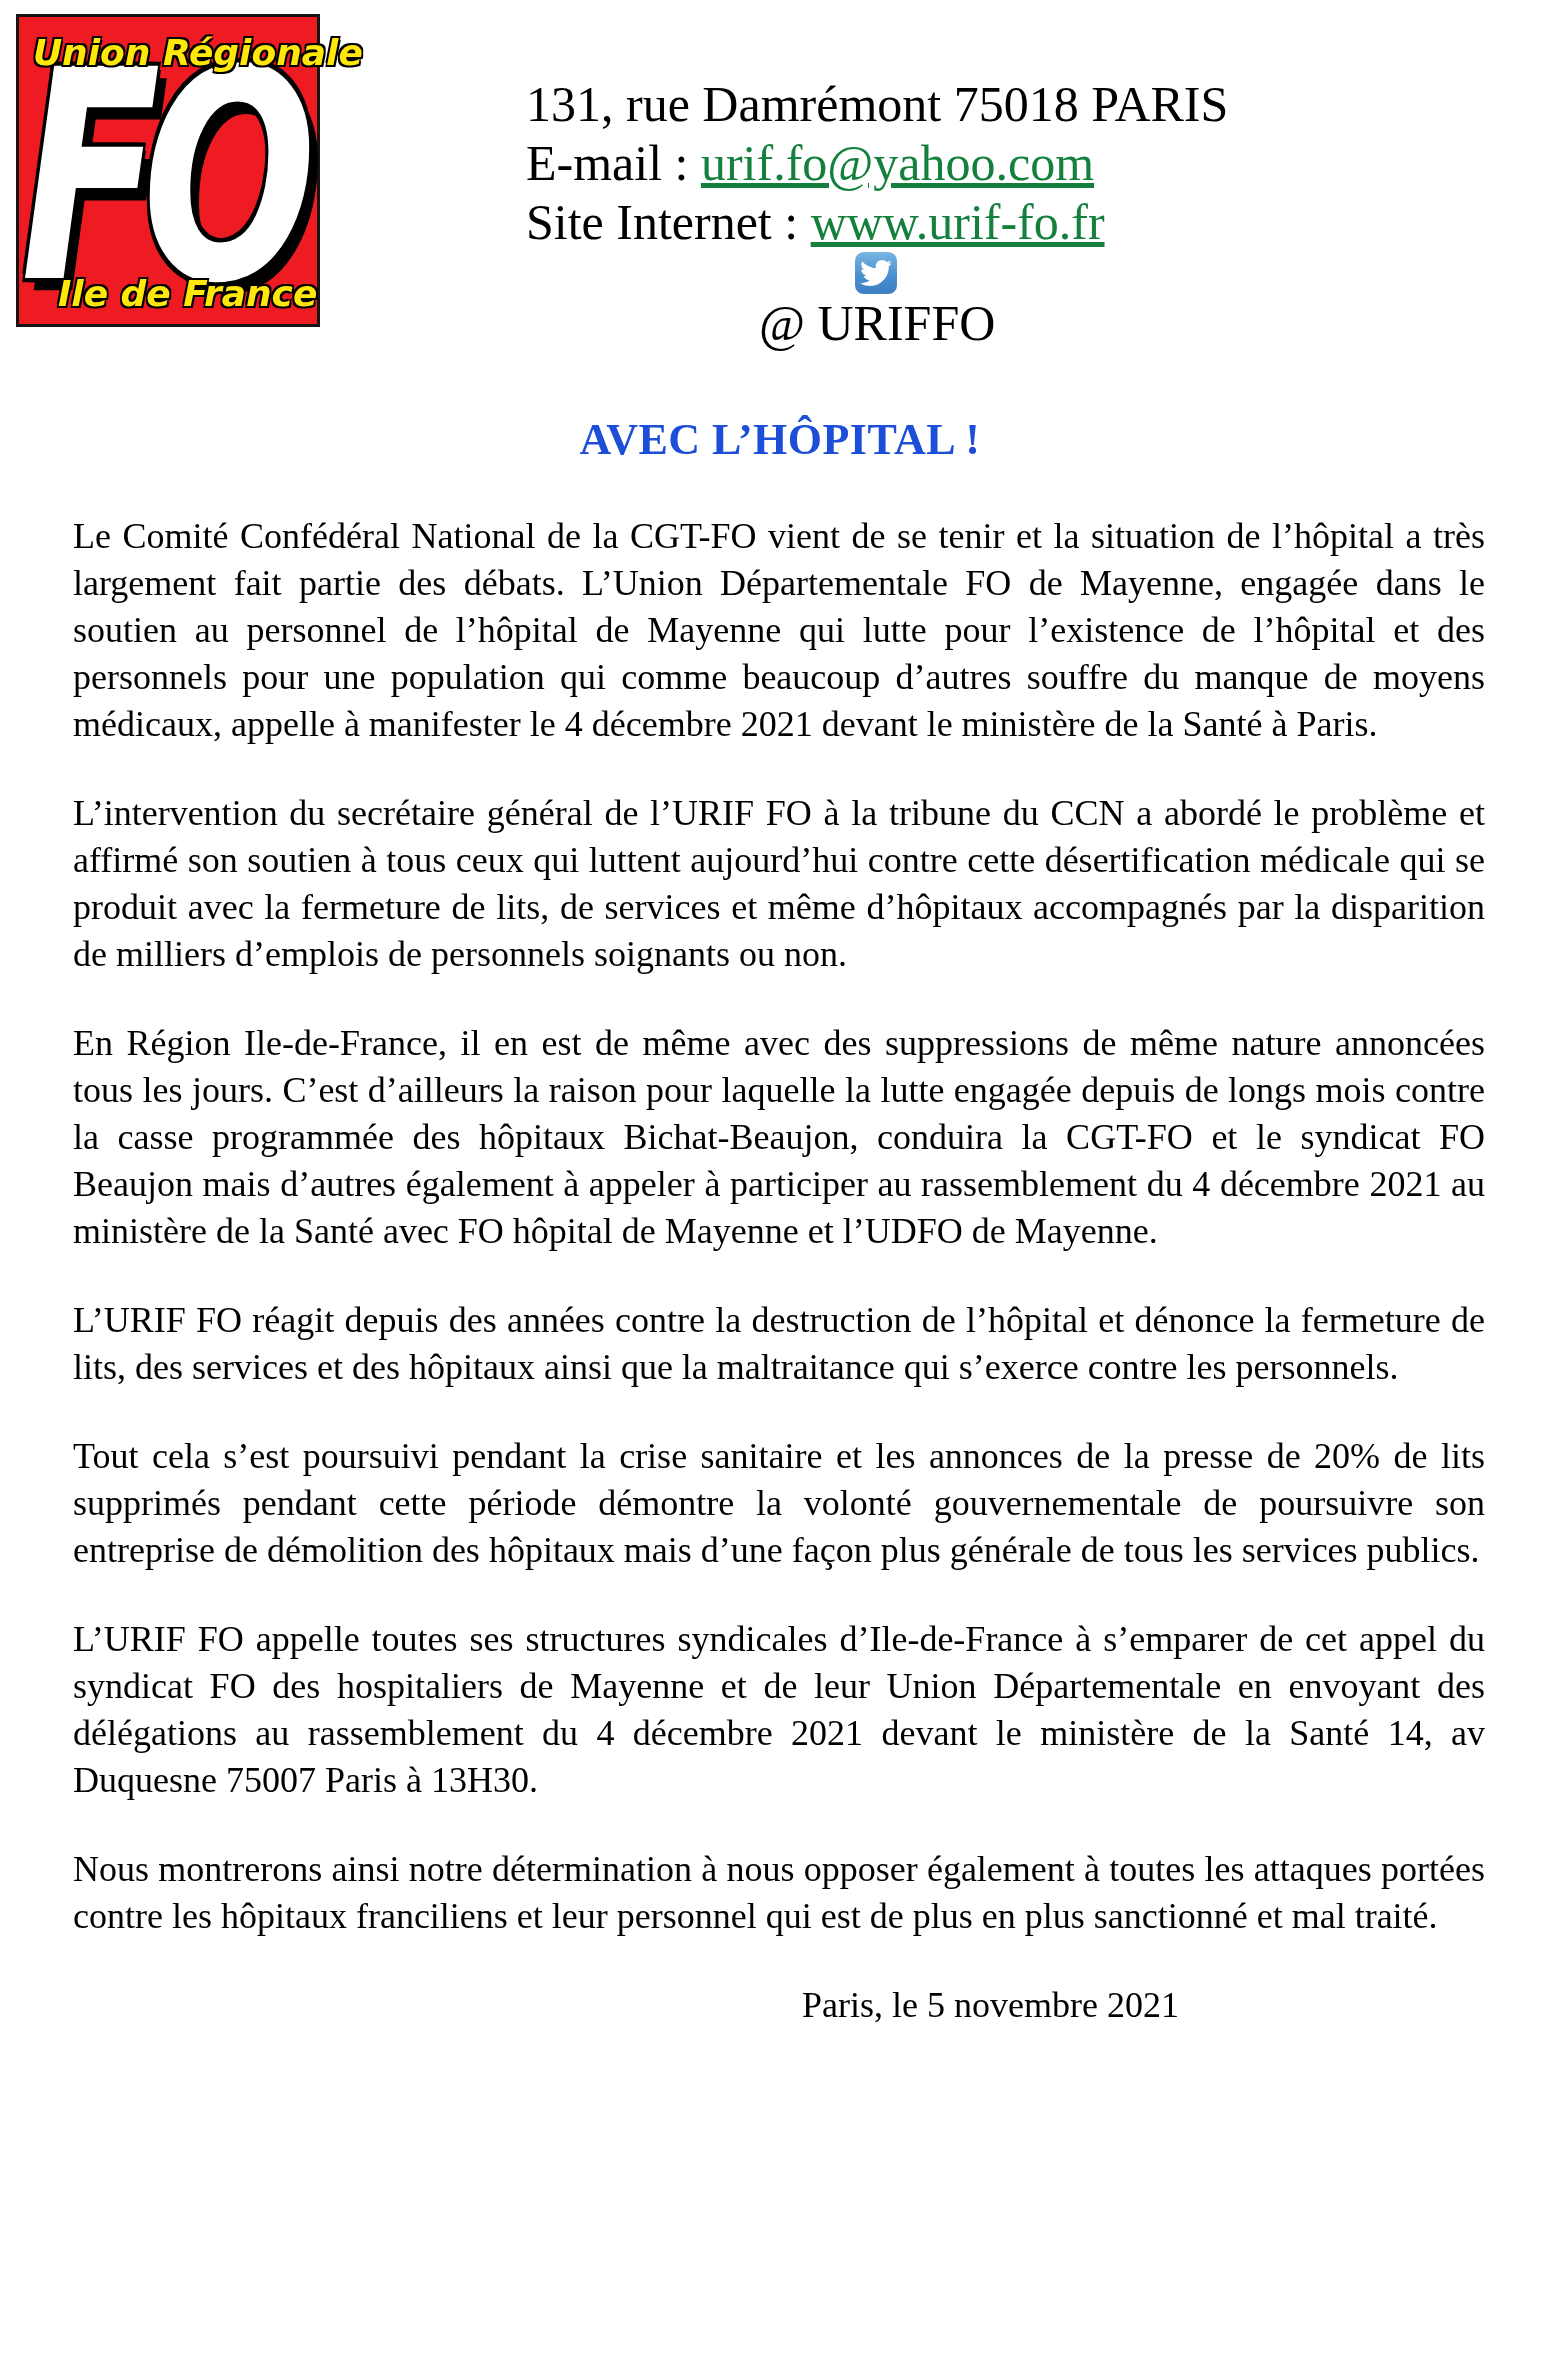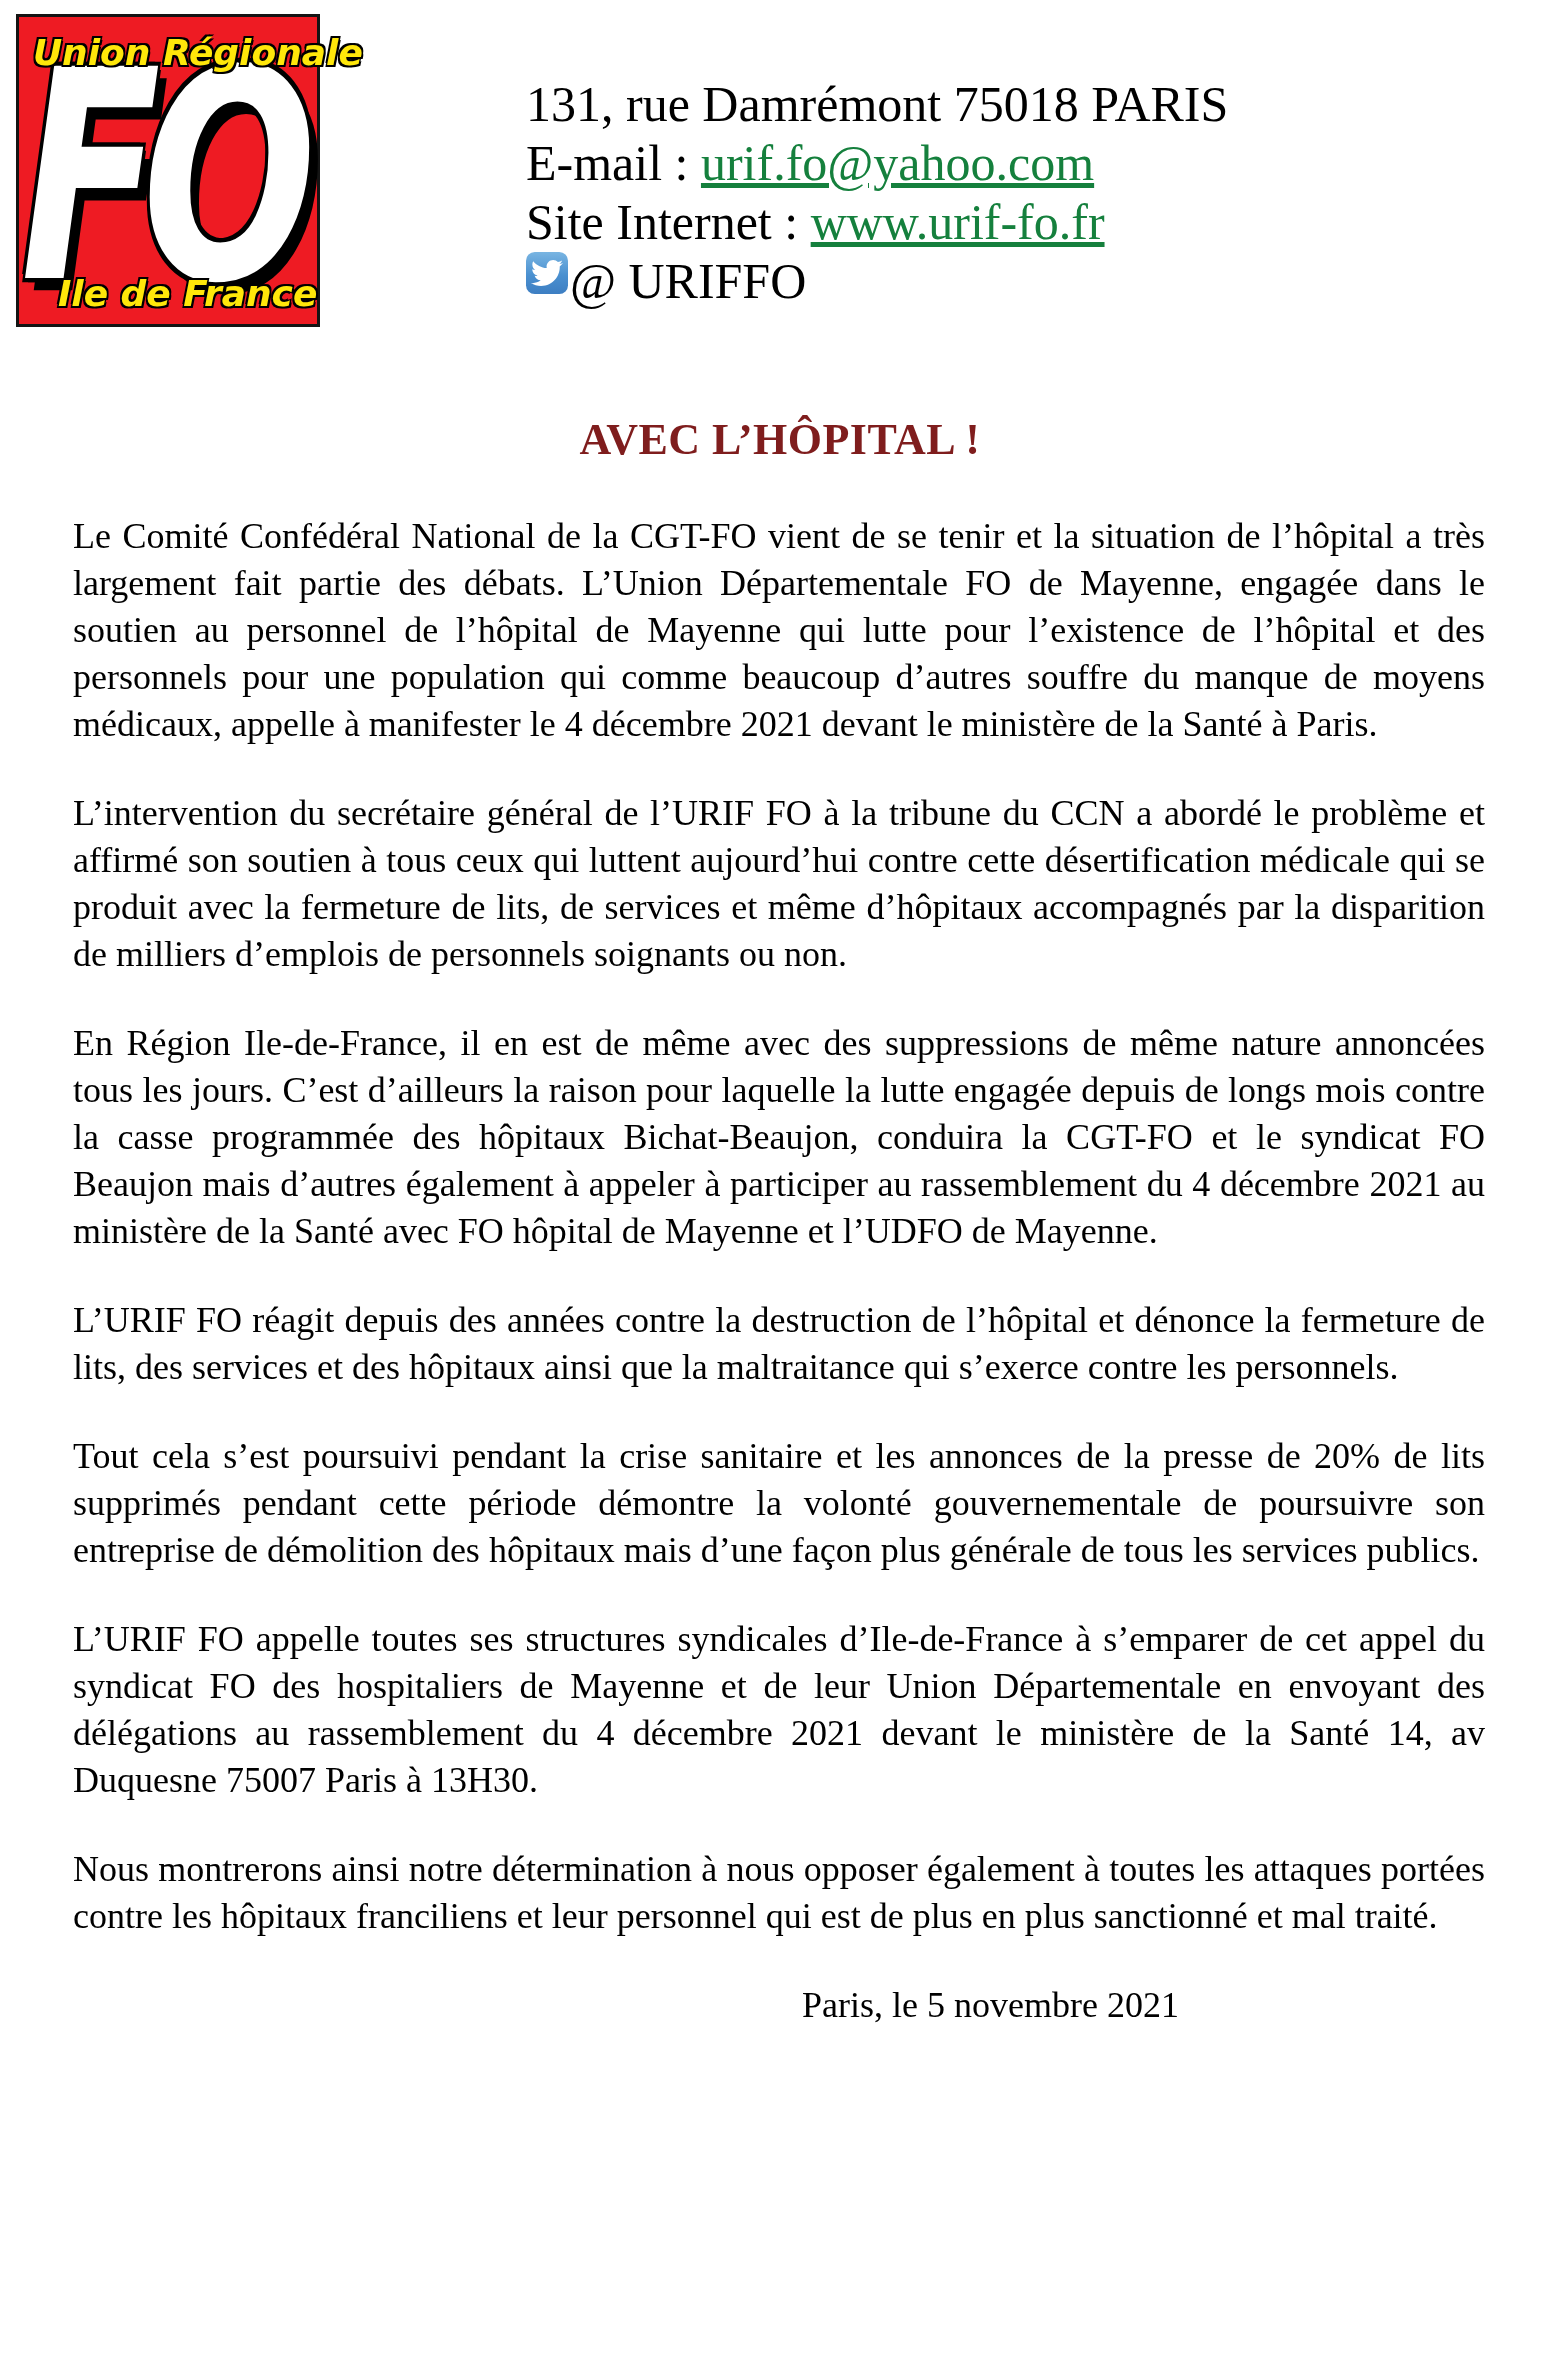--- a/index.html
+++ b/index.html
@@ -31,32 +31,32 @@
     font-size:36px;color:#ffe70a;z-index:3;
     text-shadow:1.9px 1.9px 0 #000,-1.9px -1.9px 0 #000,1.9px -1.9px 0 #000,-1.9px 1.9px 0 #000;
   }
 
   
   .contact{
     position:absolute;left:526px;top:75px;
     font-size:50px;line-height:59px;
   }
   .contact a{color:#15803d;text-decoration:underline;cursor:pointer;}
-  .tw-line{display:flex;}
+  .tw-line{display:flex;align-items:center;flex-direction:column;}
   .tw-icon{
     width:42px;height:42px;border-radius:8.7px;flex:0 0 auto;
     background:linear-gradient(180deg,#79b5e2 0%,#4a90d0 55%,#3d7ec2 100%);
     display:flex;align-items:center;justify-content:center;margin-right:1.9px;
   }
 
   
   .page-content{position:absolute;top:413px;left:0;width:1560px;}
   .doc-title{
     text-align:center;font-weight:bold;font-size:44px;line-height:54px;
-    color:#7f1d1d;letter-spacing:0.5px;margin:0;
+    color:#1d4ed8;letter-spacing:0.5px;margin:0;
   }
   .content{padding:0 75px 0 73px;margin-top:46px;}
   .content p{
     margin:0 0 42px 0;text-align:justify;
     font-size:36px;line-height:47px;
   }
   .date-line{
     margin-top:25px;padding-left:729px;
     font-size:36px;line-height:47px;
   }

